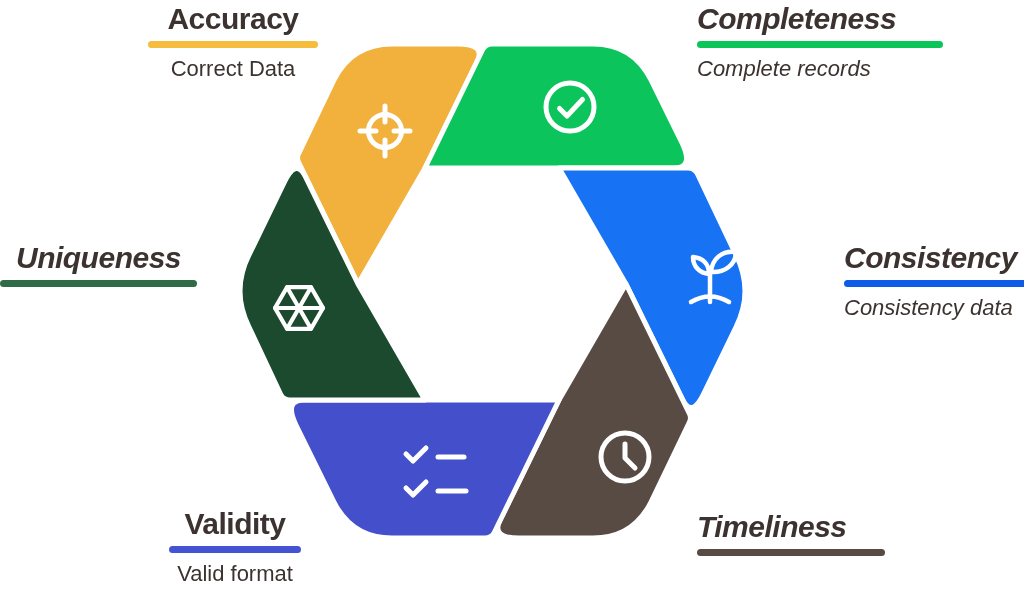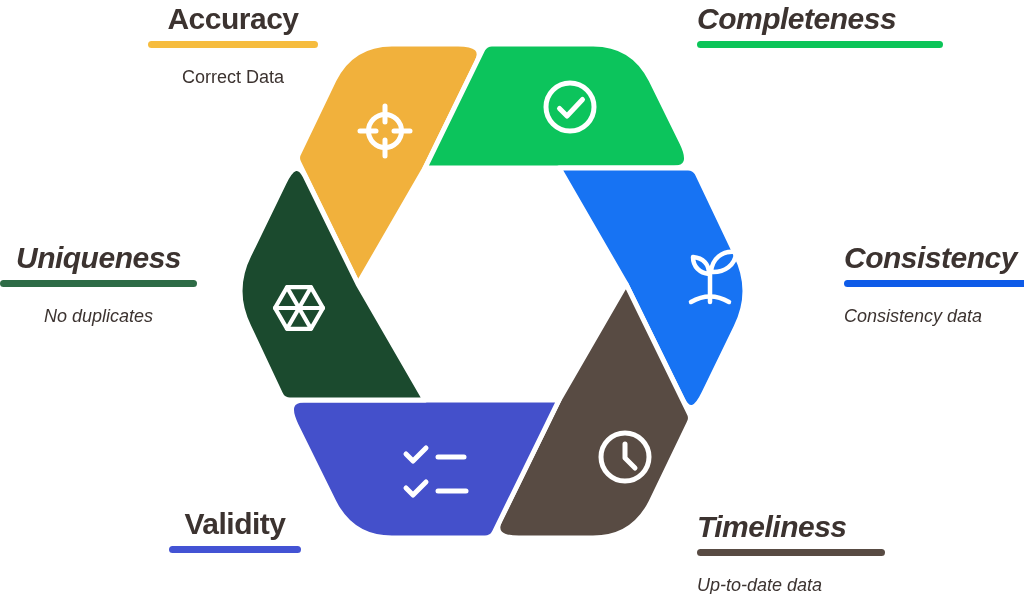--- a/index.html
+++ b/index.html
@@ -11,22 +11,22 @@
     overflow:hidden;
   }
   #hex-svg{position:absolute;left:0;top:0;}
   .label-block{position:absolute;}
   .label-title{
     font-size:30px;font-weight:700;letter-spacing:-0.5px;
     color:#3C3330;line-height:34px;white-space:nowrap;
   }
   .label-underline{display:block;margin-top:5px;height:7px;}
   .label-sub{
-    font-size:18px;font-weight:400;color:#3C3330;
-    line-height:26px;margin-top:16px;white-space:nowrap;
+    font-size:22px;font-weight:400;color:#3C3330;
+    line-height:26px;margin-top:8px;white-space:nowrap;
   }
   .align-center{text-align:center;}
   .align-center .label-underline{margin-left:auto;margin-right:auto;}
   .align-left{text-align:left;font-style:italic;}
   
   #blk-accuracy     {left:133px;top:2px;  width:200px;}
   #blk-accuracy     .label-underline{width:170px;}
   #blk-completeness {left:697px;top:2px;  width:270px;}
   #blk-completeness .label-underline{width:246px;}
   #blk-uniqueness   {left:0px;  top:241px;width:197px;font-style:italic;}
@@ -98,46 +98,46 @@
       <rect width="100%" height="100%" rx="3.5" fill="#F6BC3E"></rect>
     </svg>
     <div class="label-sub">Correct Data</div>
   </div>
 
   <div class="label-block align-left" id="blk-completeness">
     <div class="label-title">Completeness</div>
     <svg class="label-underline" height="7">
       <rect width="100%" height="100%" rx="3.5" fill="#0BC558"></rect>
     </svg>
+    <div class="label-sub">Complete records</div>
   </div>
 
   <div class="label-block align-center" id="blk-uniqueness">
     <div class="label-title">Uniqueness</div>
     <svg class="label-underline" height="7">
       <rect width="100%" height="100%" rx="3.5" fill="#2E6B46"></rect>
     </svg>
-    <div class="label-sub">No duplicates</div>
   </div>
 
   <div class="label-block align-left" id="blk-consistency">
     <div class="label-title">Consistency</div>
     <svg class="label-underline" height="7">
       <rect width="100%" height="100%" rx="3.5" fill="#0E5BE8"></rect>
     </svg>
     <div class="label-sub">Consistency data</div>
   </div>
 
   <div class="label-block align-center" id="blk-validity">
     <div class="label-title">Validity</div>
     <svg class="label-underline" height="7">
       <rect width="100%" height="100%" rx="3.5" fill="#4353D4"></rect>
     </svg>
+    <div class="label-sub">Valid format</div>
   </div>
 
   <div class="label-block align-left" id="blk-timeliness">
     <div class="label-title">Timeliness</div>
     <svg class="label-underline" height="7">
       <rect width="100%" height="100%" rx="3.5" fill="#584B43"></rect>
     </svg>
-    <div class="label-sub">Up-to-date data</div>
   </div>
 
 </div>
 
 </body></html>

